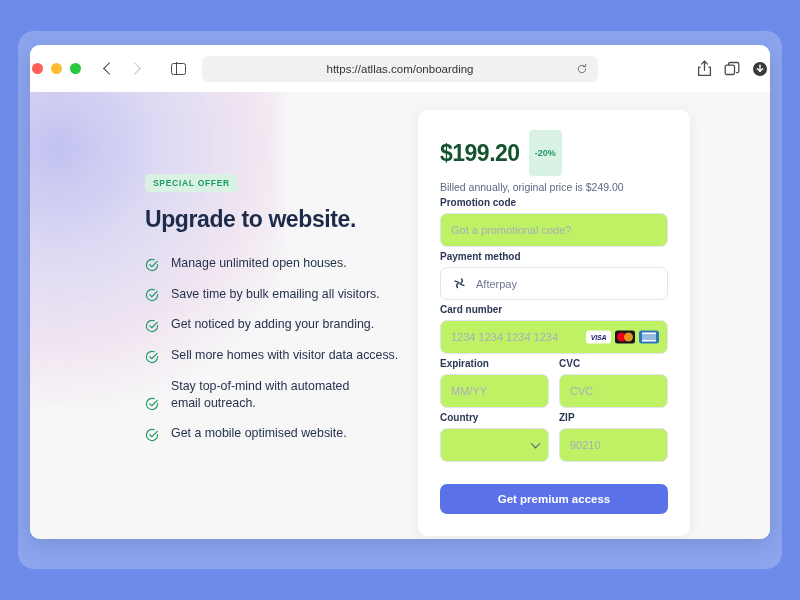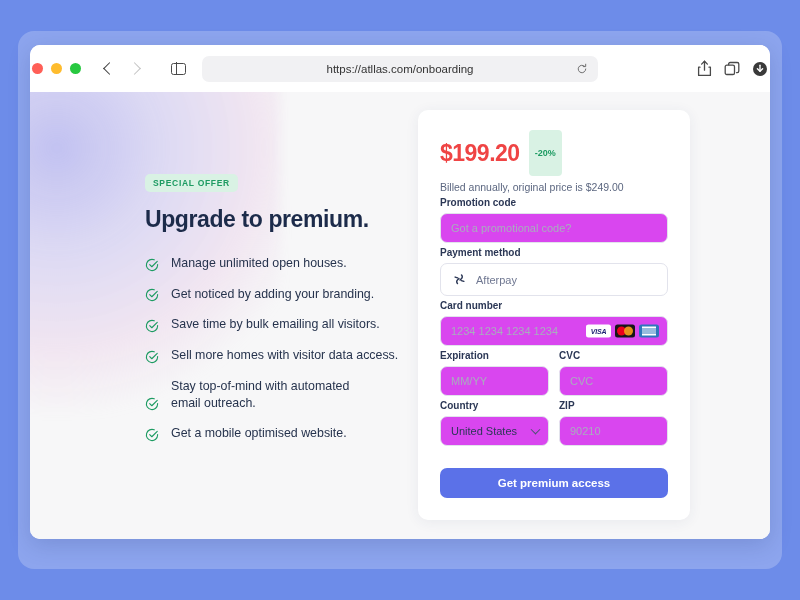--- a/index.html
+++ b/index.html
@@ -134,43 +134,43 @@
   .pay-card {
     position: absolute;
     left: 388px; top: 18px;
     width: 272px;
     background: #ffffff;
     border-radius: 10px;
     padding: 20px 22px 22px 22px;
     box-shadow: 0 2px 14px rgba(40,55,100,0.07);
   }
   .price-row { display: flex; align-items: center; gap: 9px; }
-  .price { font-size: 23px; font-weight: bold; color: #ef4444; letter-spacing: -0.5px; }
+  .price { font-size: 23px; font-weight: bold; color: #14532d; letter-spacing: -0.5px; }
   .discount {
     background: #d9f2e4; color: #1d9b62;
     font-size: 9px; font-weight: bold;
     padding: 18px 6px; border-radius: 4px;
   }
   .billed { margin-top: 5px; font-size: 10.5px; color: #5c6780; }
 
   .field-label {
     font-size: 10px; font-weight: bold; color: #2b3category;
     color: #2b3755;
     margin-bottom: 5px;
     display: block;
   }
   .group { margin-top: 4px; }
   .inp {
     width: 100%; height: 30px;
     border: 1px solid #e2e3ec;
     border-radius: 7px;
-    background: #d946ef;
+    background: #bef264;
     font-size: 11px;
     color: #2b3755;
-    padding: 0 10px;
+    padding: 16px 10px;
     font-family: "Liberation Sans", sans-serif;
     outline: none;
   }
   .inp::placeholder { color: #a8adbd; }
 
   .pm-row { display: flex; gap: 10px; }
   .pm-opt {
     flex: 1; height: 33px;
     border: 1px solid #e2e3ec;
     border-radius: 7px;
@@ -281,42 +281,42 @@
         <path d="M5.4 7.7 8 10.3l2.6-2.6" stroke="#fff" stroke-width="1.4" fill="none" stroke-linecap="round" stroke-linejoin="round"></path>
       </svg>
     </div>
   </div>
 
   <div class="content">
     <div class="glow"></div>
 
     <div class="promo">
       <span class="badge-offer">SPECIAL OFFER</span>
-      <h1 class="promo-title">Upgrade to premium.</h1>
+      <h1 class="promo-title">Upgrade to website.</h1>
       <ul class="feature-list">
         <li class="feature-item">
           <svg class="check-icon" width="14" height="14" viewBox="0 0 16 16">
             <path d="M14.4 7.4v.6A6.4 6.4 0 1 1 10.6 2.1" fill="none" stroke="#1d9b62" stroke-width="1.3" stroke-linecap="round"></path>
             <path d="M5.4 7.6 7.8 10l6.2-6.2" fill="none" stroke="#1d9b62" stroke-width="1.3" stroke-linecap="round" stroke-linejoin="round"></path>
           </svg>
           <span class="feature-text">Manage unlimited open houses.</span>
         </li>
         <li class="feature-item">
           <svg class="check-icon" width="14" height="14" viewBox="0 0 16 16">
             <path d="M14.4 7.4v.6A6.4 6.4 0 1 1 10.6 2.1" fill="none" stroke="#1d9b62" stroke-width="1.3" stroke-linecap="round"></path>
             <path d="M5.4 7.6 7.8 10l6.2-6.2" fill="none" stroke="#1d9b62" stroke-width="1.3" stroke-linecap="round" stroke-linejoin="round"></path>
           </svg>
+          <span class="feature-text">Save time by bulk emailing all visitors.</span>
+        </li>
+        <li class="feature-item">
+          <svg class="check-icon" width="14" height="14" viewBox="0 0 16 16">
+            <path d="M14.4 7.4v.6A6.4 6.4 0 1 1 10.6 2.1" fill="none" stroke="#1d9b62" stroke-width="1.3" stroke-linecap="round"></path>
+            <path d="M5.4 7.6 7.8 10l6.2-6.2" fill="none" stroke="#1d9b62" stroke-width="1.3" stroke-linecap="round" stroke-linejoin="round"></path>
+          </svg>
           <span class="feature-text">Get noticed by adding your branding.</span>
-        </li>
-        <li class="feature-item">
-          <svg class="check-icon" width="14" height="14" viewBox="0 0 16 16">
-            <path d="M14.4 7.4v.6A6.4 6.4 0 1 1 10.6 2.1" fill="none" stroke="#1d9b62" stroke-width="1.3" stroke-linecap="round"></path>
-            <path d="M5.4 7.6 7.8 10l6.2-6.2" fill="none" stroke="#1d9b62" stroke-width="1.3" stroke-linecap="round" stroke-linejoin="round"></path>
-          </svg>
-          <span class="feature-text">Save time by bulk emailing all visitors.</span>
         </li>
         <li class="feature-item">
           <svg class="check-icon" width="14" height="14" viewBox="0 0 16 16">
             <path d="M14.4 7.4v.6A6.4 6.4 0 1 1 10.6 2.1" fill="none" stroke="#1d9b62" stroke-width="1.3" stroke-linecap="round"></path>
             <path d="M5.4 7.6 7.8 10l6.2-6.2" fill="none" stroke="#1d9b62" stroke-width="1.3" stroke-linecap="round" stroke-linejoin="round"></path>
           </svg>
           <span class="feature-text">Sell more homes with visitor data access.</span>
         </li>
         <li class="feature-item">
           <svg class="check-icon" width="14" height="14" viewBox="0 0 16 16">

